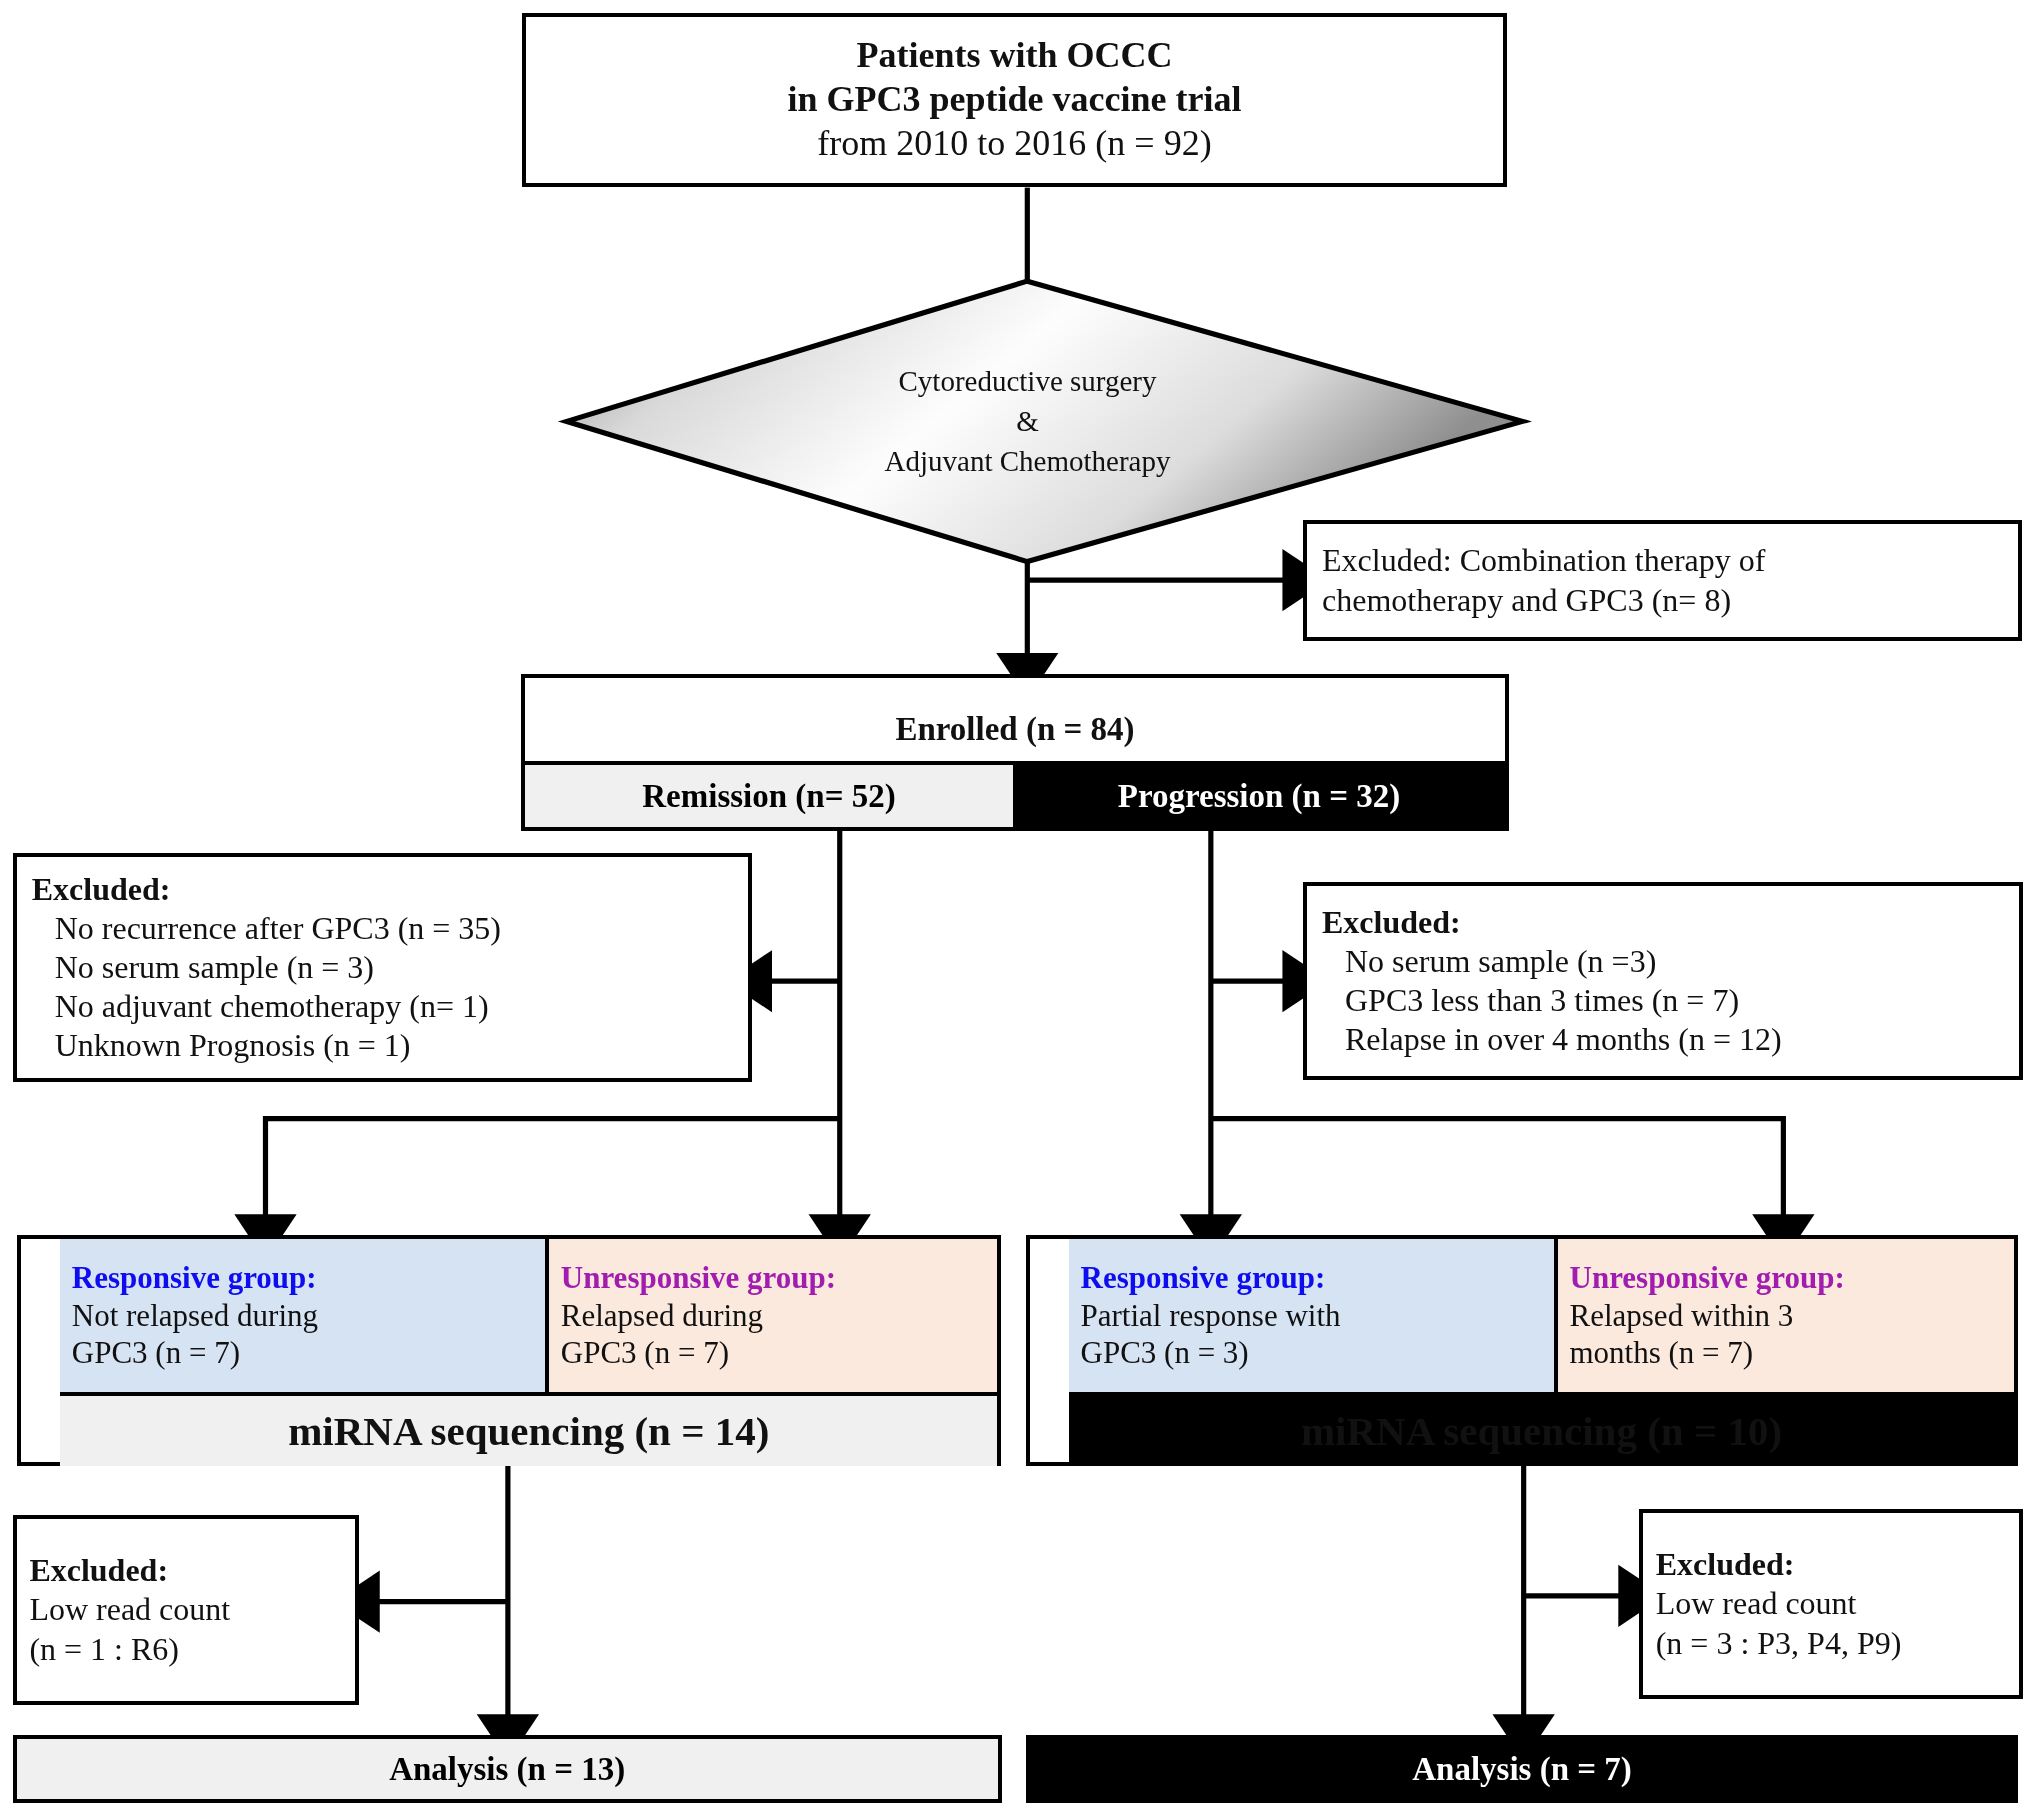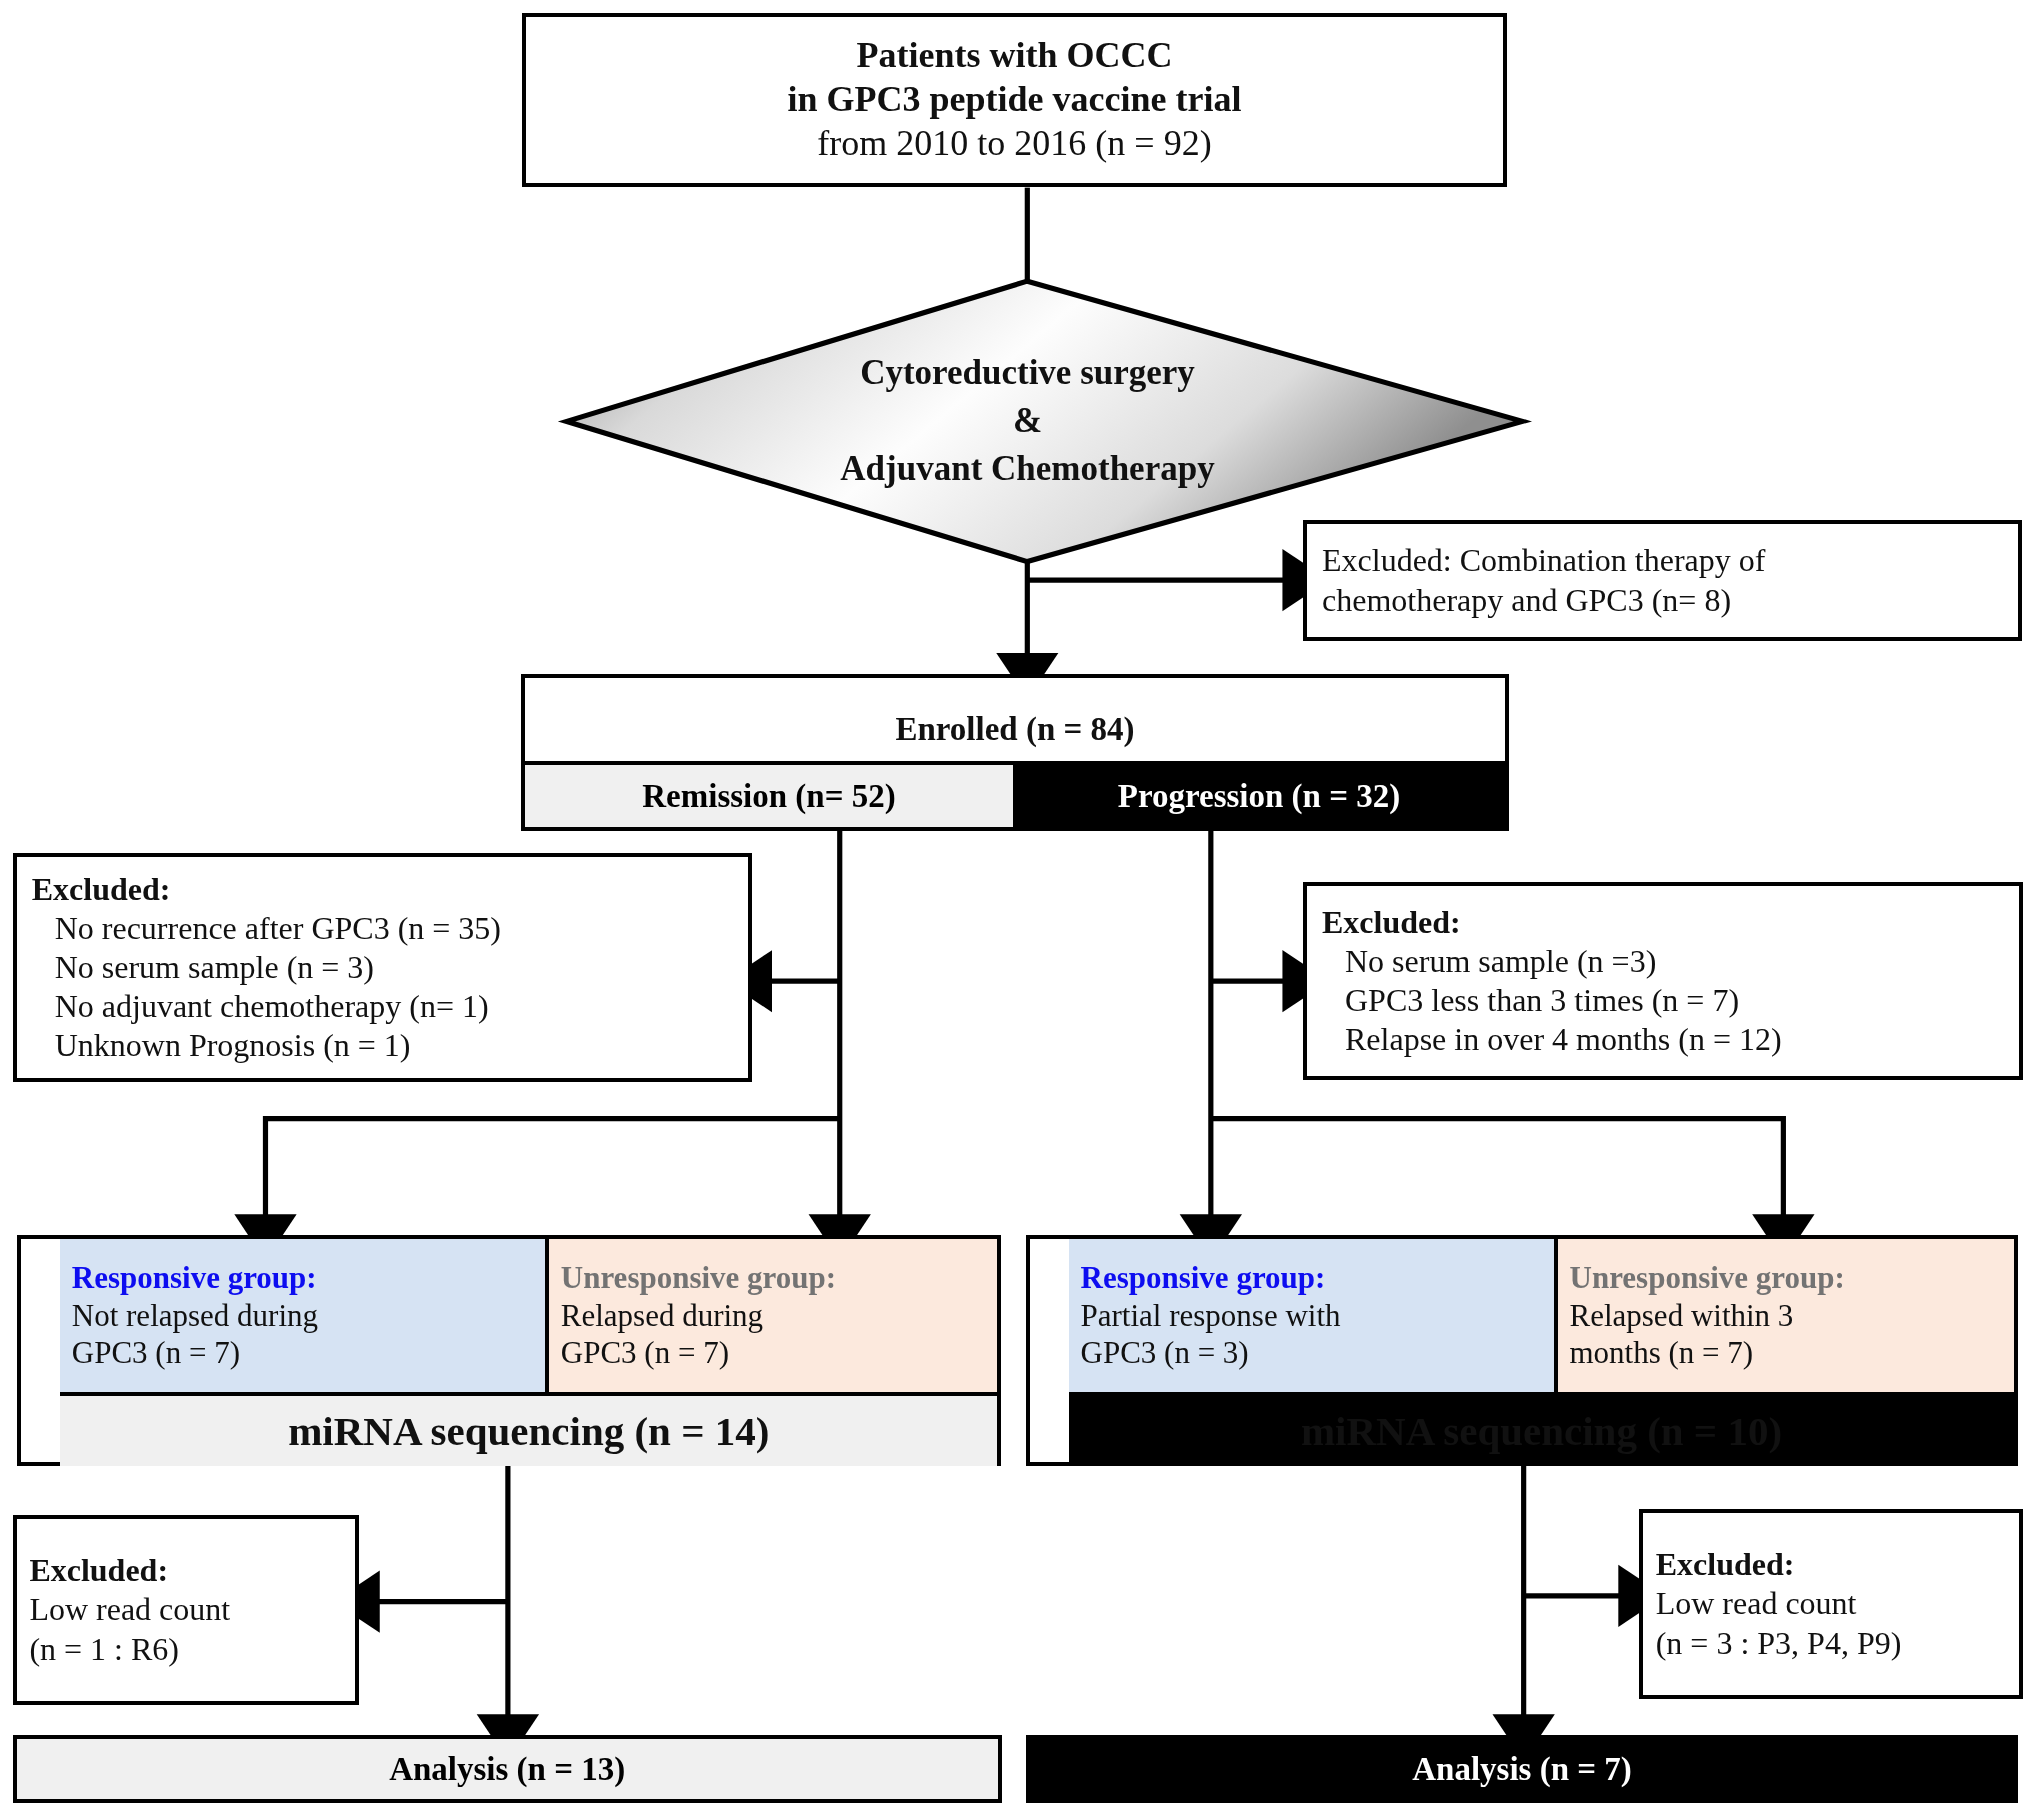--- a/index.html
+++ b/index.html
@@ -17,21 +17,21 @@
 
   
   #box-top{left:522px;top:13.3px;width:985px;height:174px;}
   #box-top .t{font-size:36px;font-weight:bold;}
   #box-top .t.reg{font-weight:normal;}
 
   
   #diamond-label{position:absolute;left:664px;top:300px;width:727px;height:242px;
       display:flex;flex-direction:column;align-items:center;justify-content:center;
       text-align:center;}
-  #diamond-label .t{font-size:35px;font-weight:bold;line-height:1.38;}
+  #diamond-label .t{font-size:29px;font-weight:normal;line-height:1.38;}
 
   
   #box-ex1{left:1303px;top:520px;width:719px;height:121px;padding:0 15px;}
   #box-ex1 .t{font-size:32px;}
 
   
   #box-enrolled{left:521px;top:674px;width:988px;height:157px;
       border:4px solid #000;padding:0;flex-direction:column;justify-content:flex-start;}
   #enrolled-top{height:74px;width:100%;display:flex;align-items:center;justify-content:center;margin-top:20px;}
   #enrolled-top .t{font-size:33px;font-weight:bold;}
@@ -60,21 +60,21 @@
   #grp-left{left:17.3px;top:1235px;width:984px;height:231px;}
   #grp-right{left:1026px;top:1235px;width:992px;height:231px;}
   .grow{display:flex;height:153px;}
   .gcell{box-sizing:border-box;display:flex;flex-direction:column;justify-content:center;
          padding:3.5px 11.5px;}
   .gcell .t{font-size:31px;line-height:1.22;}
   .gcell .hd{font-weight:bold;}
   .g-blue{background:#d6e3f3;}
   .g-pink{background:#fce9dd;}
   .hd-blue{color:#0d0df0;}
-  .hd-red{color:#737373;}
+  .hd-red{color:#a21caf;}
   .seqbar{height:70px;display:flex;align-items:center;justify-content:center;
           border-top:4px solid #000;}
   .seqbar .t{font-size:41px;font-weight:bold;}
   .seq-gray{background:#f0f0f0;color:#000;}
   .seq-black{background:#000;color:#fff;}
 
   
   #box-ex-bl{left:12.7px;top:1515px;width:346px;height:190px;padding:5.8px 12.7px;
       align-items:flex-start;justify-content:center;}
   #box-ex-bl .t{font-size:32px;}

